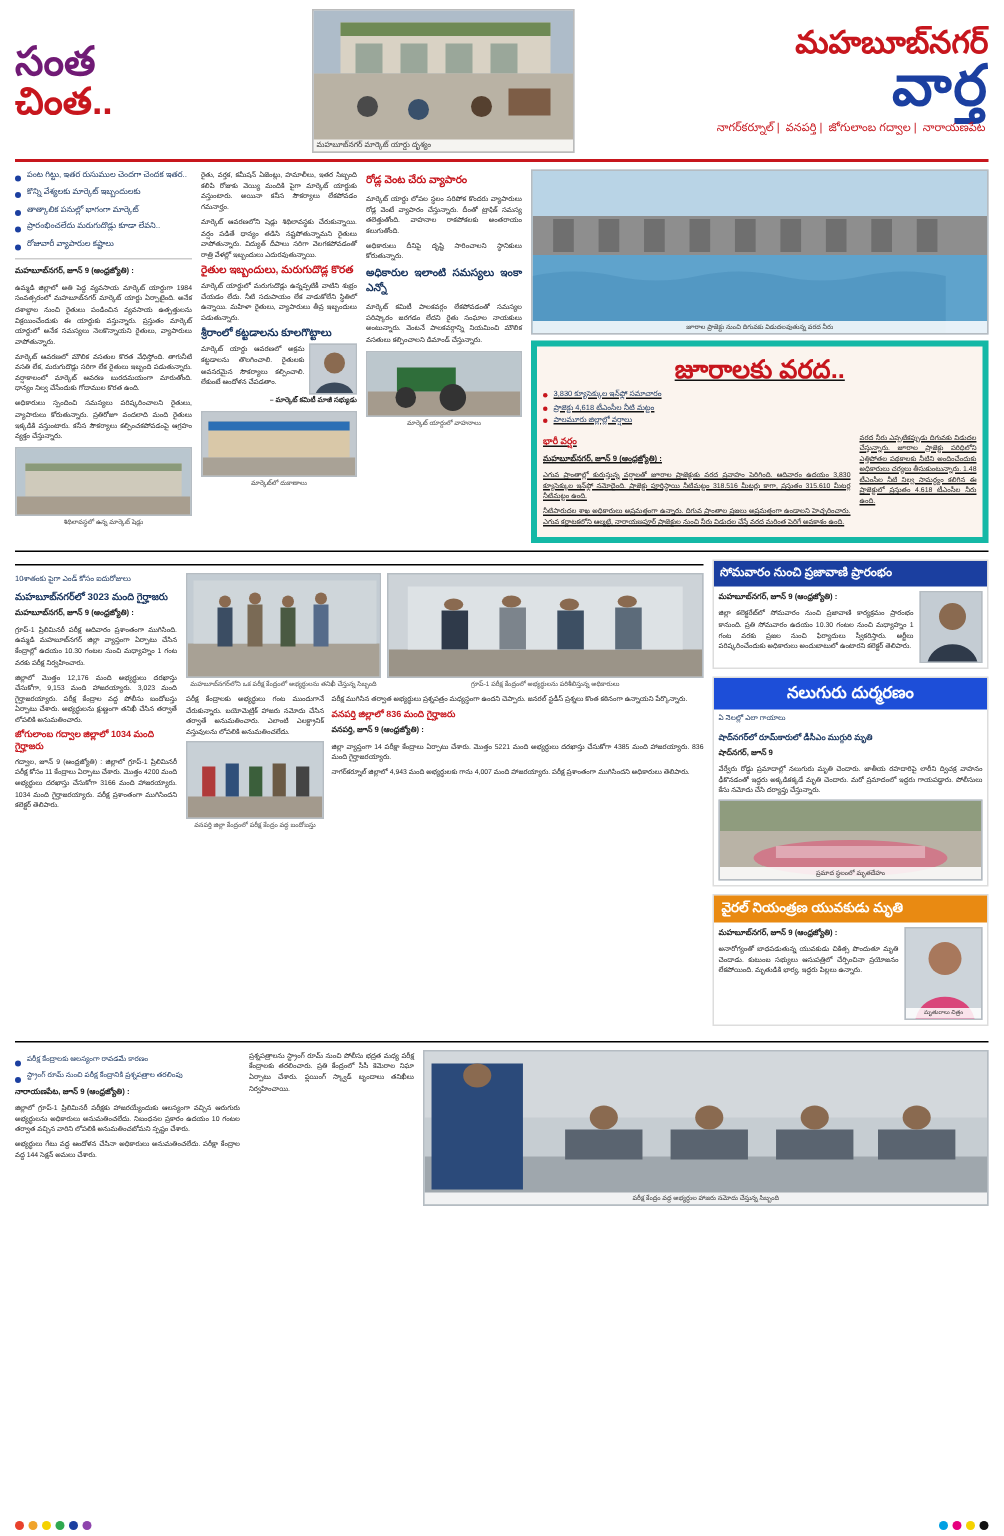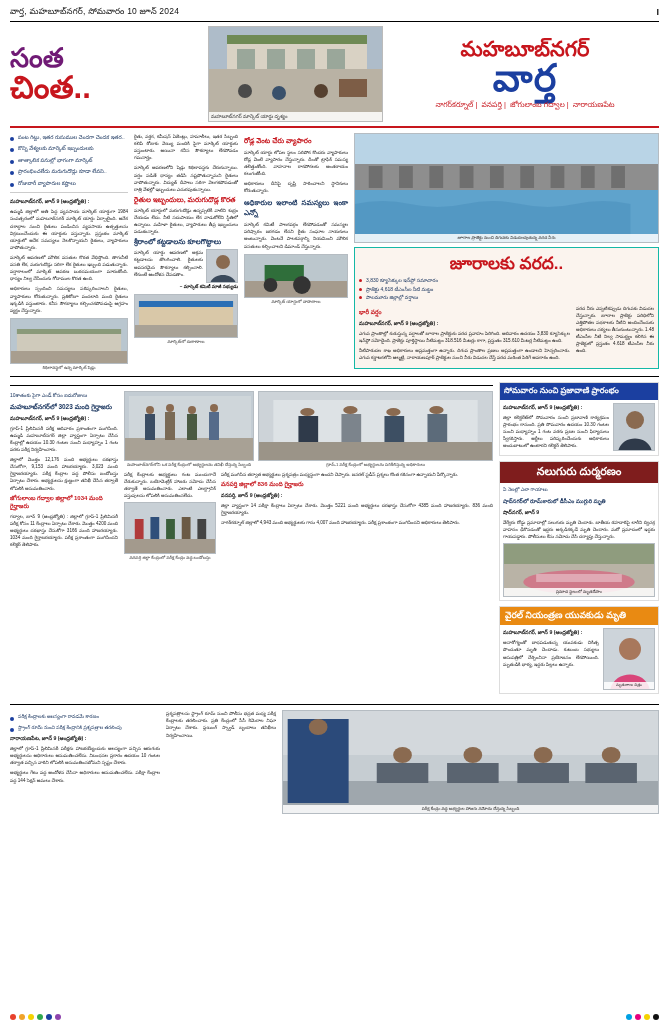--- a/index.html
+++ b/index.html
@@ -18,24 +18,24 @@
     display:flex; align-items:center; justify-content:space-between;
     border-bottom:1px solid #000; padding-bottom:3px; margin-bottom:4px;
   }
   .topbar .dateline { font-size:8.5px; color:#111; letter-spacing:.2px; }
   .topbar .edition-mark { font-size:9px; font-weight:bold; }
 
   
   .masthead { display:flex; gap:8px; height:96px; }
   .mast-left { width:190px; display:flex; flex-direction:column; justify-content:center; }
   .mast-left .l1 { font-size:27px; color:#701a75; line-height:1.05; font-weight:bold; }
-  .mast-left .l2 { font-size:31px; color:#c7161d; line-height:1.05; font-weight:bold; }
+  .mast-left .l2 { font-size:25px; color:#c7161d; line-height:1.05; font-weight:bold; }
   .mast-photo { width:175px; border:1px solid #bbb; position:relative; overflow:hidden; background:#cfd6dc; }
   .mast-photo .cap { position:absolute; left:0; right:0; bottom:0; font-size:5px; background:rgba(255,255,255,.85); padding:1px 2px; color:#333; }
-  .mast-right { flex:1; display:flex; flex-direction:column; align-items:center; justify-content:center; }
+  .mast-right { flex:1; display:flex; flex-direction:column; align-items:flex-end; justify-content:center; }
   .mast-right .brand-top { font-size:21px; color:#c7161d; font-weight:bold; line-height:1; }
   .mast-right .brand-main { font-size:38px; color:#1b3fa0; font-weight:bold; line-height:1; letter-spacing:1px; }
   .mast-right .brand-sub { font-size:7.5px; color:#c7161d; margin-top:3px; }
   .mast-right .brand-sub span { margin:0 2px; }
   .mast-rule { border-top:2px solid #c7161d; margin:4px 0 5px 0; }
 
   
   .col-text { font-size:4.6px; line-height:1.55; text-align:justify; color:#1a1a1a; }
   .col-text p { margin:0 0 3px 0; }
   .lead { font-size:5.2px; font-weight:bold; }
@@ -52,56 +52,52 @@
   .photo .cap { position:absolute; left:0; right:0; bottom:0; font-size:4.3px; background:rgba(255,255,255,.85); color:#333; padding:1px 2px; text-align:center; }
 
   
   .zone-top { display:flex; gap:6px; }
   .zt-col { }
   .c1 { width:118px; }
   .c2 { width:104px; }
   .c3 { width:104px; }
   .right-pack { width:auto; flex:1; }
 
-  .jurala-box { border:1px solid #14b8a6; background:#fbf4ee; padding:4px; }
+  .jurala-box { border:4px solid #14b8a6; background:#fbf4ee; padding:4px;text-decoration:underline; }
   .jurala-title { font-size:17px; color:#c7161d; font-weight:bold; text-align:center; line-height:1; margin:3px 0 4px; }
   .jurala-facts { font-size:5px; line-height:1.7; color:#16325c; }
   .jurala-facts li { position:relative; padding-left:7px; list-style:none; }
   .jurala-facts li:before { content:""; position:absolute; left:0; top:3px; width:3px; height:3px; background:#c7161d; border-radius:50%; }
 
   .divider-h { border-top:1px solid #000; margin:5px 0; }
 
   
   .g1-banner { font-size:24px; color:#1b3fa0; font-weight:bold; letter-spacing:.5px; }
   .g1-rule { border-bottom:1px solid #000; margin:3px 0 5px; }
   .rail-head-blue { background:#1b3fa0; color:#fff; font-size:8px; font-weight:bold; padding:3px 4px; }
   .rail-box { border:1px solid #ddd; margin-bottom:5px; }
   .rail-body { padding:3px; }
 
   .yellow-strip { background:#f5d200; color:#111; font-size:12px; font-weight:bold; text-align:center; padding:3px; }
-  .red-strip { background:#7f1d1d; color:#fff; font-size:11px; font-weight:bold; text-align:center; padding:3px; }
+  .red-strip { background:#1d4ed8; color:#fff; font-size:11px; font-weight:bold; text-align:center; padding:3px; }
 
   .orange-head { background:#e98a12; color:#fff; font-size:9px; font-weight:bold; padding:3px 5px; }
 
   
   .dots { position:absolute; bottom:4px; left:10px; right:10px; display:flex; justify-content:space-between; align-items:center; }
   .dots .group { display:flex; gap:3px; }
   .dot { width:6px; height:6px; border-radius:50%; }
 
   .small-cap { font-size:4.3px; color:#444; text-align:center; margin-top:1px; }
 </style>
 </head>
 <body>
 
 <div class="page">
 
-  <div class="topbar">
-    <div class="dateline">వార్త, మహబూబ్‌నగర్, సోమవారం 10 జూన్ 2024</div>
-    <div class="edition-mark">I</div>
-  </div>
 
   <div class="masthead">
     <div class="mast-left">
       <div class="l1">సంత</div>
       <div class="l2">చింత..</div>
     </div>
     <div class="mast-photo">
       <svg width="175" height="96" viewBox="0 0 175 96">
         <rect width="175" height="96" fill="#bcc8d2"></rect>
         <rect x="0" y="0" width="175" height="42" fill="#aebcc9"></rect>
@@ -345,21 +341,21 @@
                 <p class="lead">వనపర్తి, జూన్ 9 (ఆంధ్రజ్యోతి) :</p>
                 <p>జిల్లా వ్యాప్తంగా 14 పరీక్షా కేంద్రాలు ఏర్పాటు చేశారు. మొత్తం 5221 మంది అభ్యర్థులు దరఖాస్తు చేసుకోగా 4385 మంది హాజరయ్యారు. 836 మంది గైర్హాజరయ్యారు.</p>
                 <p>నాగర్‌కర్నూల్ జిల్లాలో 4,943 మంది అభ్యర్థులకు గాను 4,007 మంది హాజరయ్యారు. పరీక్ష ప్రశాంతంగా ముగిసిందని అధికారులు తెలిపారు.</p>
               </div>
             </div>
           </div>
         </div>
       </div>
     </div>
 
-    <div style="width:160px;">
+    <div style="width:184px;">
 
       <div class="rail-box">
         <div class="rail-head-blue">సోమవారం నుంచి ప్రజావాణి ప్రారంభం</div>
         <div class="rail-body">
           <div style="display:flex;gap:4px;">
             <div class="col-text" style="flex:1;">
               <p class="lead">మహబూబ్‌నగర్, జూన్ 9 (ఆంధ్రజ్యోతి) :</p>
               <p>జిల్లా కలెక్టరేట్‌లో సోమవారం నుంచి ప్రజావాణి కార్యక్రమం ప్రారంభం కానుంది. ప్రతి సోమవారం ఉదయం 10.30 గంటల నుంచి మధ్యాహ్నం 1 గంట వరకు ప్రజల నుంచి ఫిర్యాదులు స్వీకరిస్తారు. అర్జీలు పరిష్కరించేందుకు అధికారులు అందుబాటులో ఉంటారని కలెక్టర్ తెలిపారు.</p>
             </div>
             <div class="photo" style="width:42px;height:48px;flex:none;">

